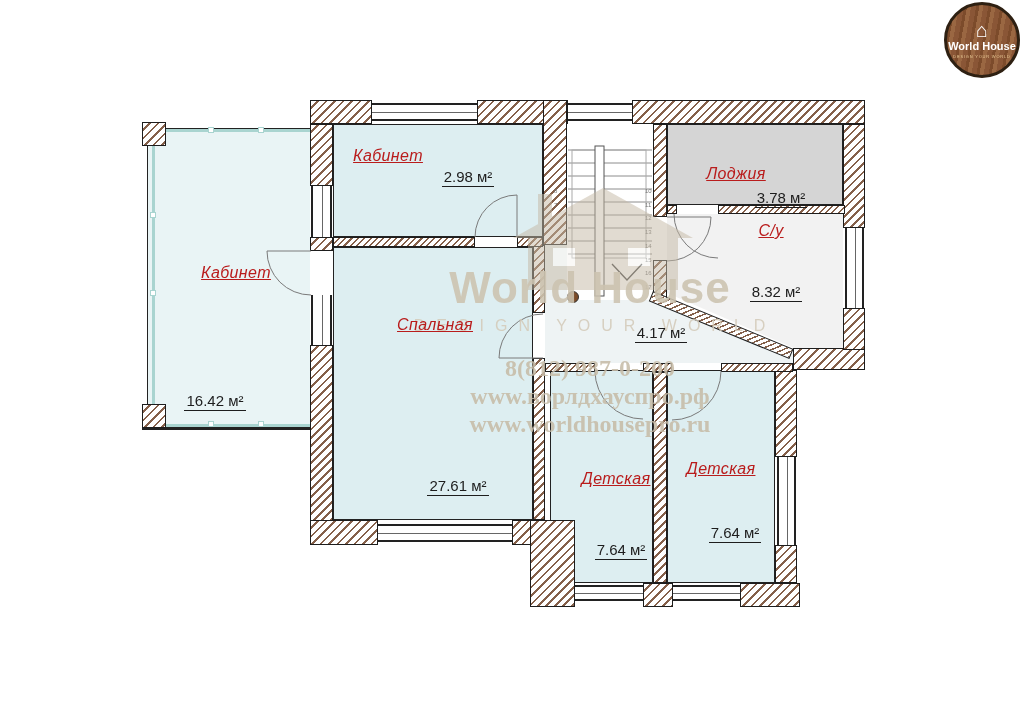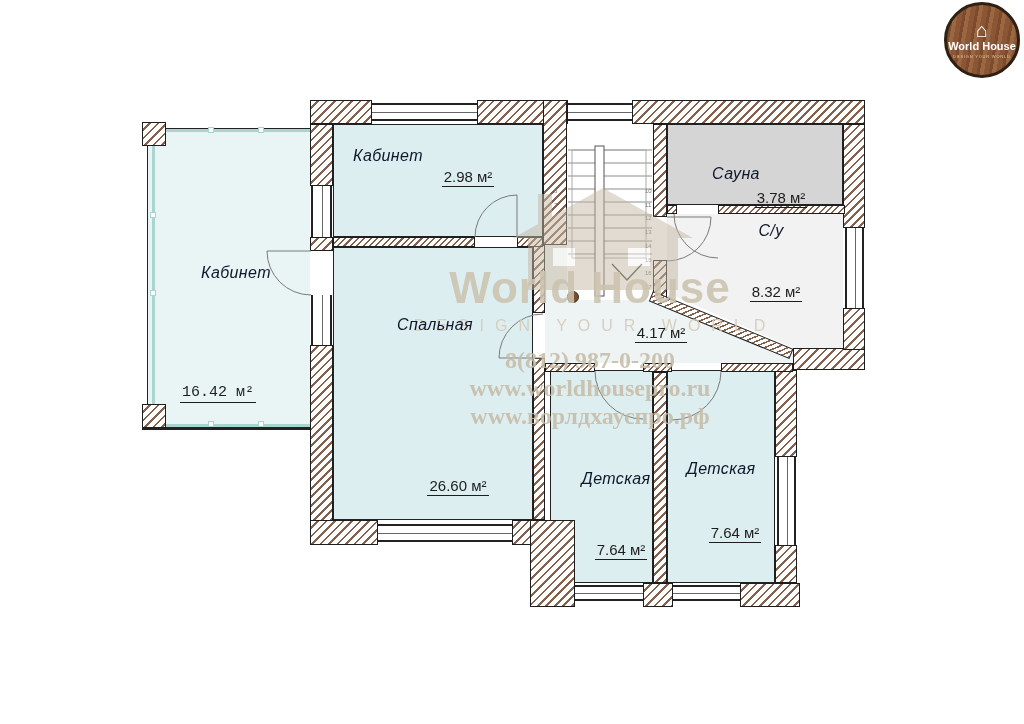--- a/index.html
+++ b/index.html
@@ -28,31 +28,31 @@
   .win-h::after{content:"";position:absolute;left:0;right:0;top:50%;height:1px;background:#666;}
   .win-v{position:absolute;box-sizing:border-box;background:#fff;
          border-left:2px solid #222;border-right:2px solid #222;z-index:4;}
   .win-v::after{content:"";position:absolute;top:0;bottom:0;left:50%;width:1px;background:#666;}
   
   .glz{position:absolute;background:var(--glazing);z-index:2;}
   .gnode{position:absolute;width:6px;height:6px;background:#fff;
          border:1px solid var(--glazing);box-sizing:border-box;z-index:2;}
   
   .room-name{position:absolute;font:italic 16px/20px "Liberation Sans",sans-serif;
-             color:#0f172a;letter-spacing:.4px;text-align:center;z-index:7;white-space:nowrap;}
+             color:#b91c1c;letter-spacing:.4px;text-align:center;z-index:7;white-space:nowrap;text-decoration:underline;}
   .room-area{position:absolute;font:15px/18px "Liberation Sans",sans-serif;color:#1d1d1d;
              text-align:center;z-index:7;white-space:nowrap;}
   .room-area span{border-bottom:1.6px solid #1d1d1d;padding:0 2px 1px;}
   
   .wm{position:absolute;left:402px;top:264px;width:376px;text-align:center;z-index:6;opacity:.88;}
   .wm-title{font:bold 44px/48px "Liberation Sans",sans-serif;color:var(--wm-title);letter-spacing:1px;}
   .wm-sub{font:16px/18px "Liberation Sans",sans-serif;color:var(--wm-sub);
           letter-spacing:11px;margin:5px 0 0 10px;white-space:nowrap;}
   .wm-phone,.wm-site{font:bold 24px/26px "Liberation Serif",serif;color:var(--wm-text);}
-  .wm-phone1{margin-top:12px;} .wm-phone2{margin-top:2px;}
+  .wm-phone1{margin-top:20px;} .wm-phone2{margin-top:2px;}
   .wm-site1{margin-top:2px;}  .wm-site2{margin-top:2px;}
   
   .wm-house{position:absolute;left:508px;top:188px;width:190px;height:102px;opacity:.5;z-index:5;}
   .wm-roof{position:absolute;left:5px;top:0;width:0;height:0;
            border-left:90px solid transparent;border-right:90px solid transparent;
            border-bottom:50px solid var(--wm-house);}
   .wm-body{position:absolute;left:20px;top:48px;width:150px;height:54px;background:var(--wm-house);}
   .wm-chimney{position:absolute;left:30px;top:6px;width:14px;height:30px;background:var(--wm-house);}
   .wm-win{position:absolute;width:22px;height:18px;background:#fff;opacity:.85;}
   
@@ -195,34 +195,34 @@
     <div class="wm-roof"></div>
     <div class="wm-body"></div>
     <div class="wm-win" style="left:45px;top:60px;"></div>
     <div class="wm-win" style="left:120px;top:60px;"></div>
   </div>
 
   <div class="wm">
     <div class="wm-title">World House</div>
     <div class="wm-sub">DESIGN YOUR WORLD</div>
     <div class="wm-phone wm-phone1">8(812) 987-0-200</div>
+    <div class="wm-site wm-site2">www.ворлдхауспро.рф</div>
     <div class="wm-site wm-site1">www.worldhousepro.ru</div>
-    <div class="wm-site wm-site2">www.ворлдхауспро.рф</div>
   </div>
 
   <div class="room-name" style="left:348px;top:146px;width:80px;">Кабинет</div>
   <div class="room-area" style="left:433px;top:168px;width:70px;"><span>2.98 м²</span></div>
 
   <div class="room-name" style="left:198px;top:263px;width:76px;">Кабинет</div>
-  <div class="room-area" style="left:180px;top:384px;width:70px;font-family:Liberation Mono, monospace;"><span>16.42 м²</span></div>
+  <div class="room-area" style="left:180px;top:392px;width:70px;"><span>16.42 м²</span></div>
 
   <div class="room-name" style="left:393px;top:315px;width:84px;">Спальная</div>
-  <div class="room-area" style="left:423px;top:477px;width:70px;"><span>26.60 м²</span></div>
-
-  <div class="room-name" style="left:703px;top:164px;width:66px;">Сауна</div>
+  <div class="room-area" style="left:423px;top:477px;width:70px;"><span>27.61 м²</span></div>
+
+  <div class="room-name" style="left:703px;top:164px;width:66px;">Лоджия</div>
   <div class="room-area" style="left:748px;top:189px;width:66px;"><span>3.78 м²</span></div>
 
   <div class="room-name" style="left:746px;top:221px;width:50px;">С/у</div>
   <div class="room-area" style="left:743px;top:283px;width:66px;"><span>8.32 м²</span></div>
 
   <div class="room-area" style="left:628px;top:324px;width:66px;"><span>4.17 м²</span></div>
 
   <div class="room-name" style="left:578px;top:469px;width:76px;">Детская</div>
   <div class="room-area" style="left:588px;top:541px;width:66px;"><span>7.64 м²</span></div>
 

